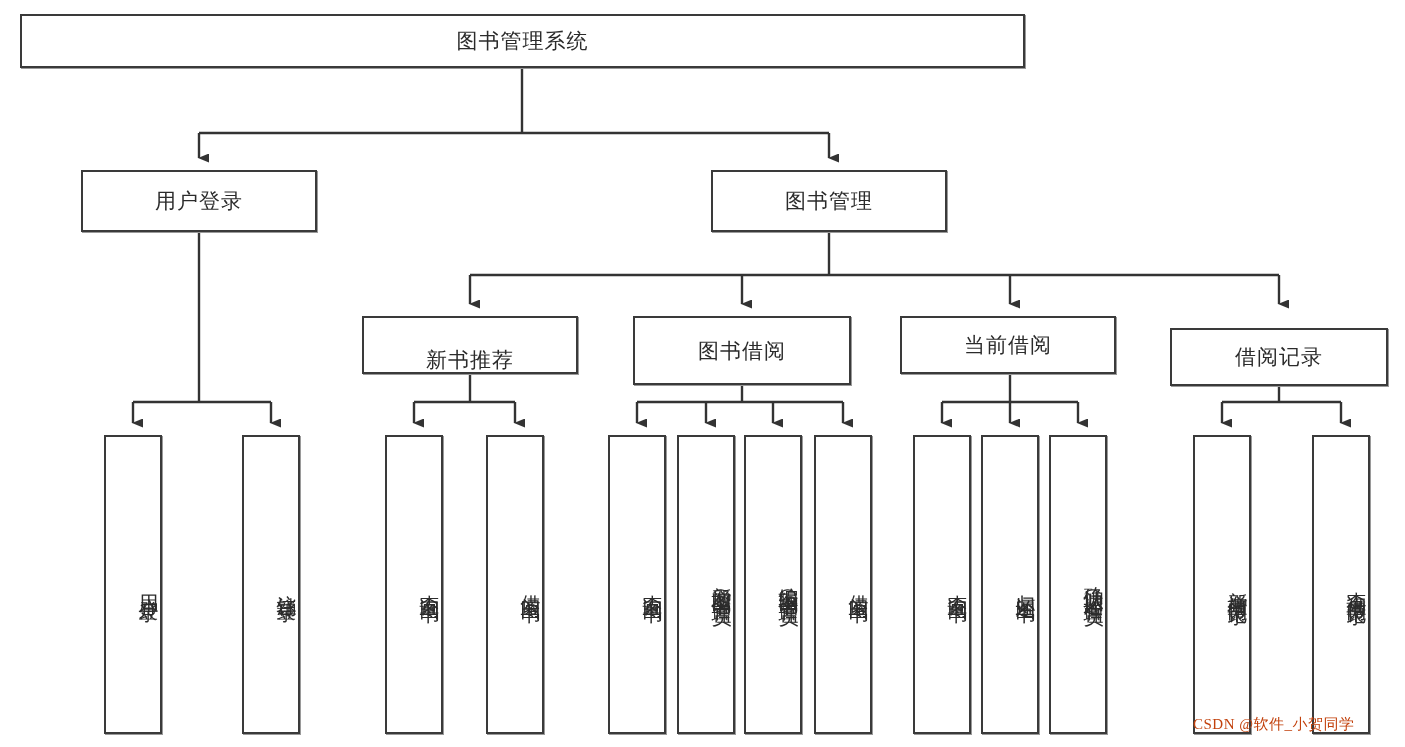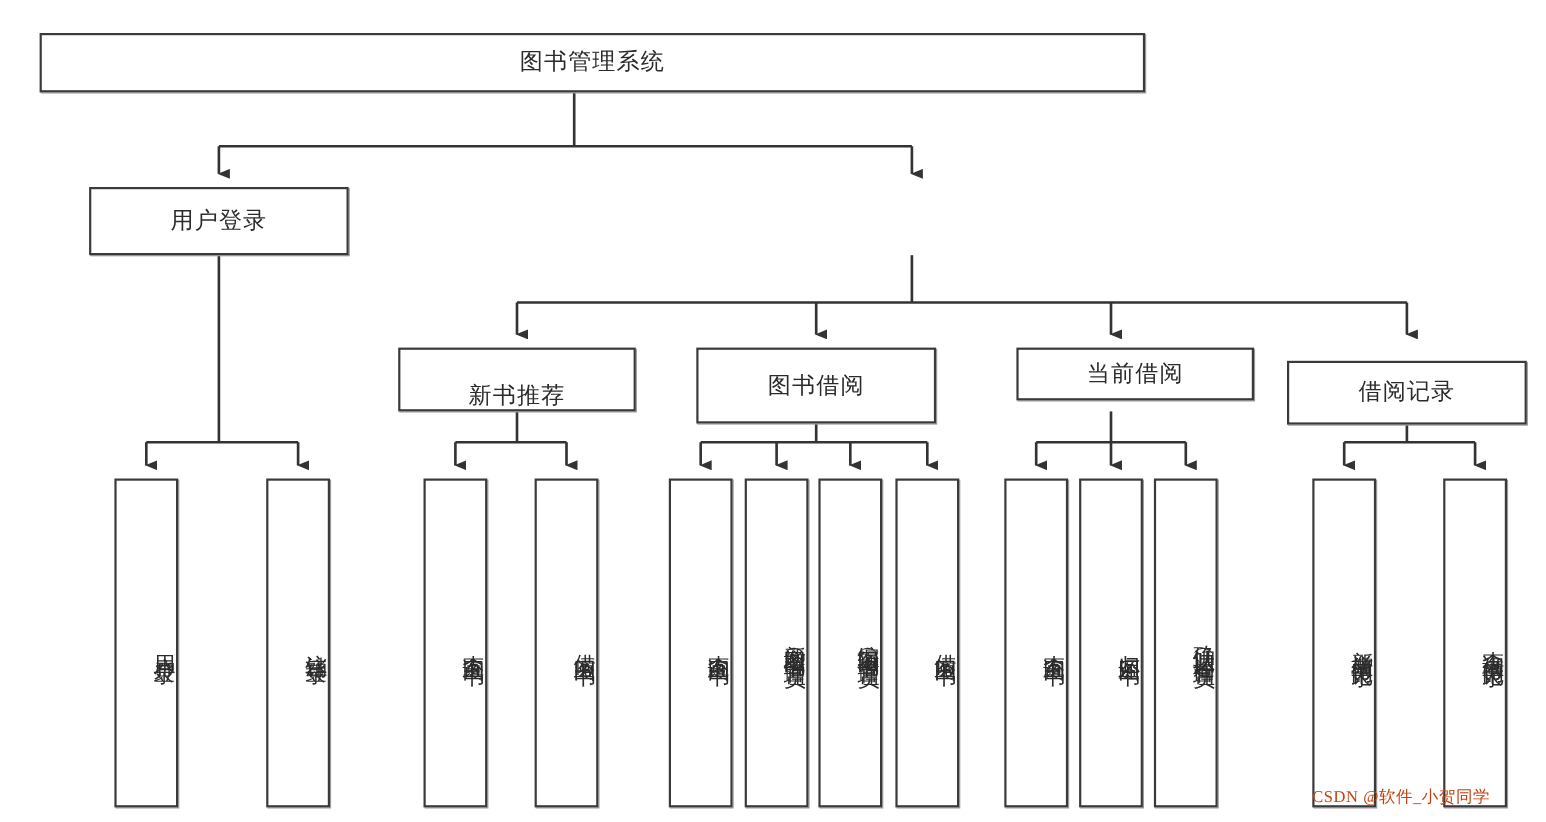--- a/index.html
+++ b/index.html
@@ -115,38 +115,41 @@
       <path d="M1010,402 L1010,423" marker-end="url(#arrow)"></path>
       <path d="M1078,402 L1078,423" marker-end="url(#arrow)"></path>
 
       <path d="M1279,374 L1279,402"></path>
       <path d="M1222,402 L1341,402"></path>
       <path d="M1222,402 L1222,423" marker-end="url(#arrow)"></path>
       <path d="M1341,402 L1341,423" marker-end="url(#arrow)"></path>
     </g>
   </svg>
 
-  <div class="node h" style="left:20px; top:30px; width:1005px; height:54px;margin-left:16px;">
+  <div class="node h" style="left:20px; top:14px; width:1005px; height:54px;">
     <span>图书管理系统</span>
   </div>
 
   <div class="node h" style="left:81px; top:170px; width:236px; height:62px;">
     <span>用户登录</span>
   </div>
 
+  <div class="node h" style="left:711px; top:170px; width:236px; height:62px;">
+    <span>图书管理</span>
+  </div>
 
   <div class="node h" style="left:362px; top:316px; width:216px; height:58px;align-items:flex-end;">
     <span>新书推荐</span>
   </div>
 
   <div class="node h" style="left:633px; top:316px; width:218px; height:69px;">
     <span>图书借阅</span>
   </div>
 
-  <div class="node h" style="left:924px; top:316px; width:216px; height:48px;">
+  <div class="node h" style="left:900px; top:316px; width:216px; height:58px;">
     <span>当前借阅</span>
   </div>
 
   <div class="node h" style="left:1170px; top:328px; width:218px; height:58px;">
     <span>借阅记录</span>
   </div>
 
   <div class="node v" style="left:104px; top:435px; width:58px; height:299px;">
     <span class="vlabel">用户登录</span>
   </div>

